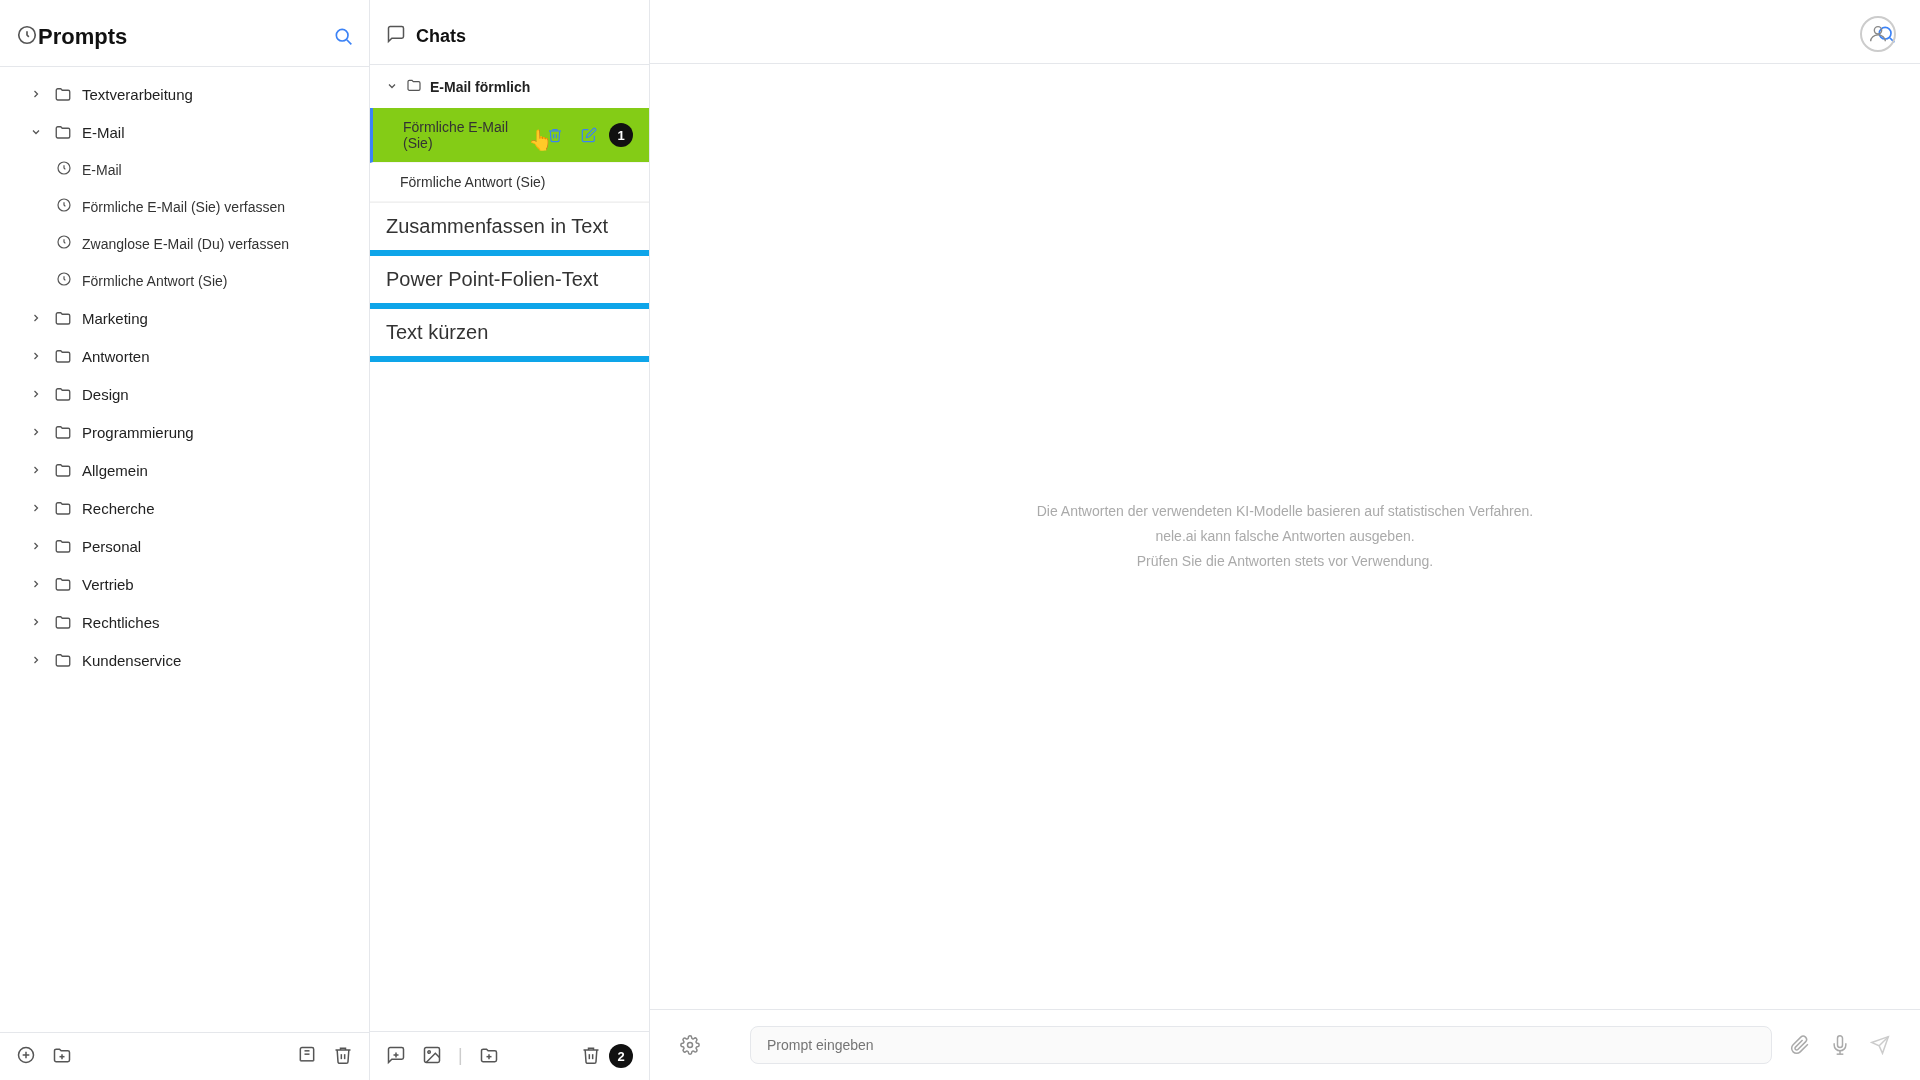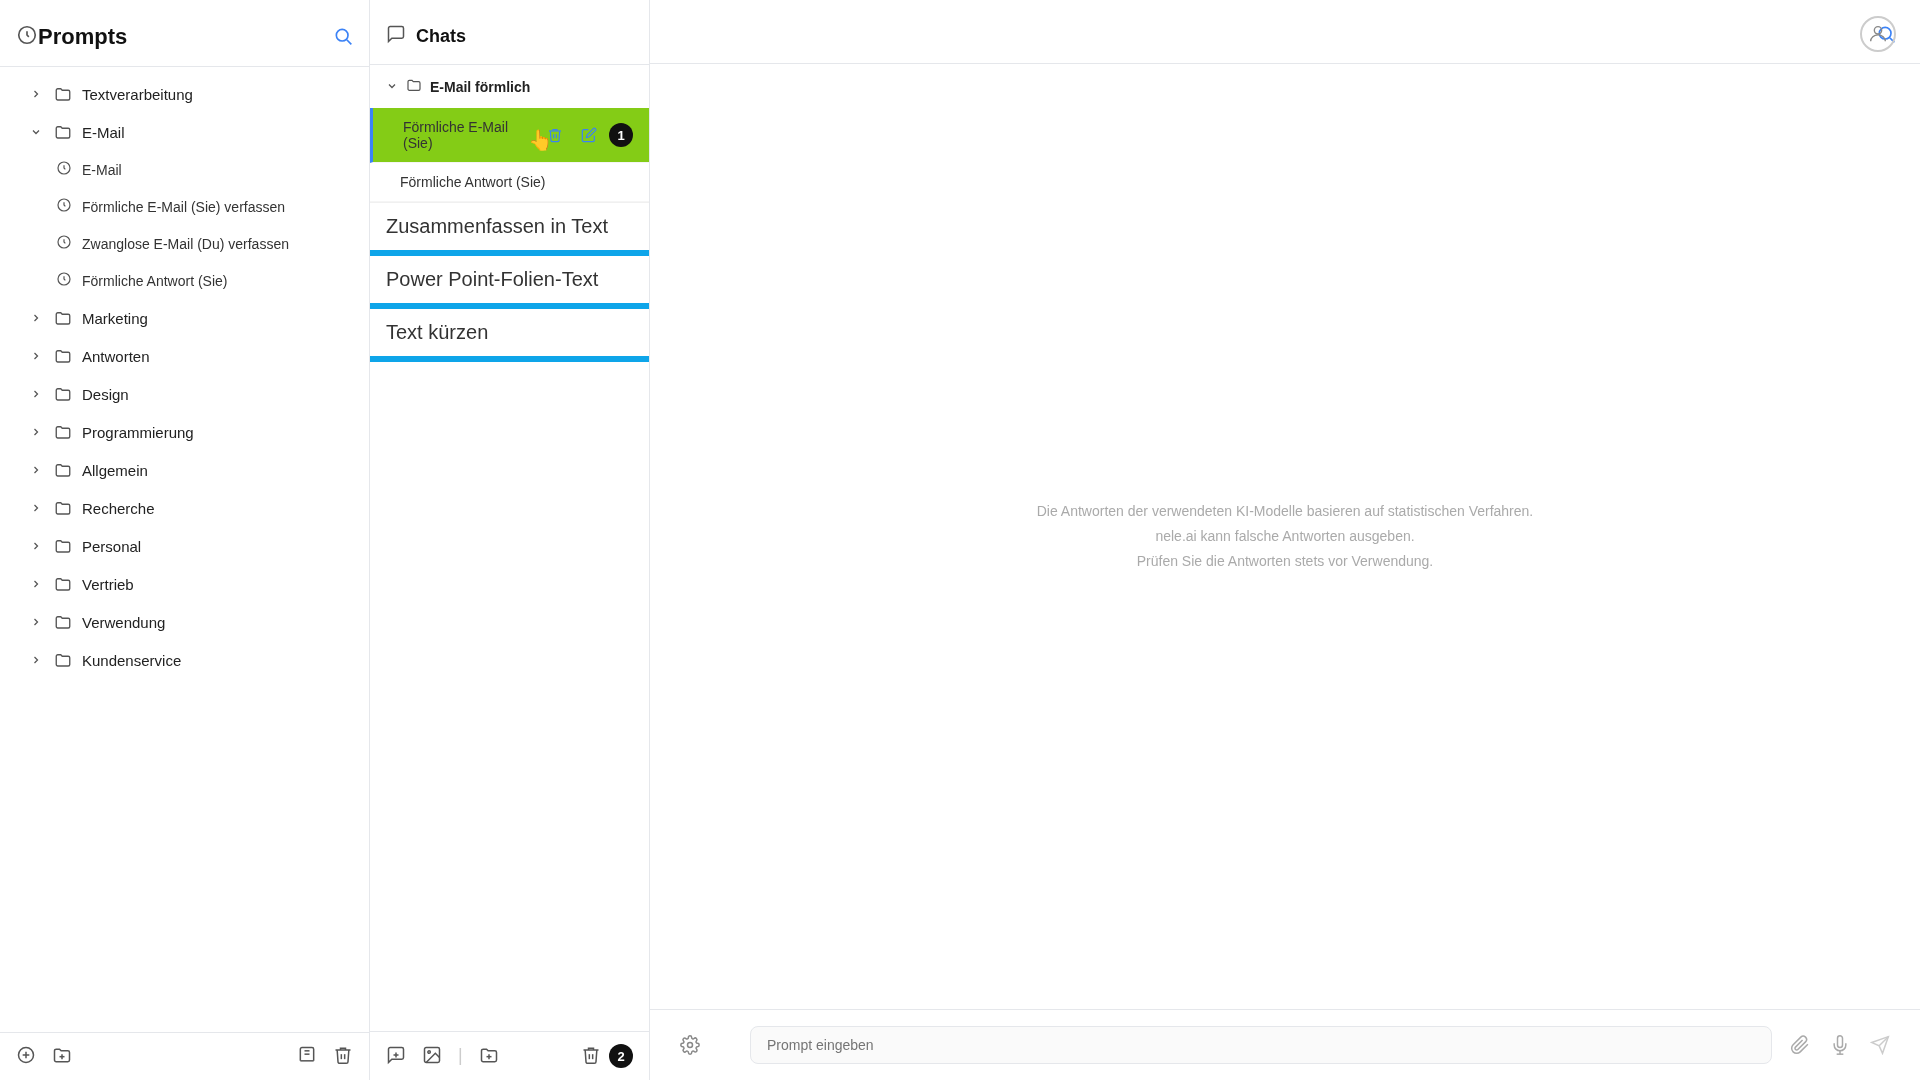--- a/index.html
+++ b/index.html
@@ -498,21 +498,21 @@
       <span class="chevron">
         <svg width="12" height="12" viewBox="0 0 24 24" fill="none" stroke="currentColor" stroke-width="2.5">
             <polyline points="9 18 15 12 9 6"></polyline>
           </svg>
       </span>
       <span class="folder-icon">
         <svg width="18" height="18" viewBox="0 0 24 24" fill="none" stroke="currentColor" stroke-width="1.8">
             <path d="M3 7a2 2 0 012-2h4l2 2h8a2 2 0 012 2v9a2 2 0 01-2 2H5a2 2 0 01-2-2z"></path>
           </svg>
       </span>
-      <span>Verwendung</span>
+      <span>Rechtliches</span>
     </div>
 
     <div class="sidebar-item">
       <span class="chevron">
         <svg width="12" height="12" viewBox="0 0 24 24" fill="none" stroke="currentColor" stroke-width="2.5">
             <polyline points="9 18 15 12 9 6"></polyline>
           </svg>
       </span>
       <span class="folder-icon">
         <svg width="18" height="18" viewBox="0 0 24 24" fill="none" stroke="currentColor" stroke-width="1.8">

